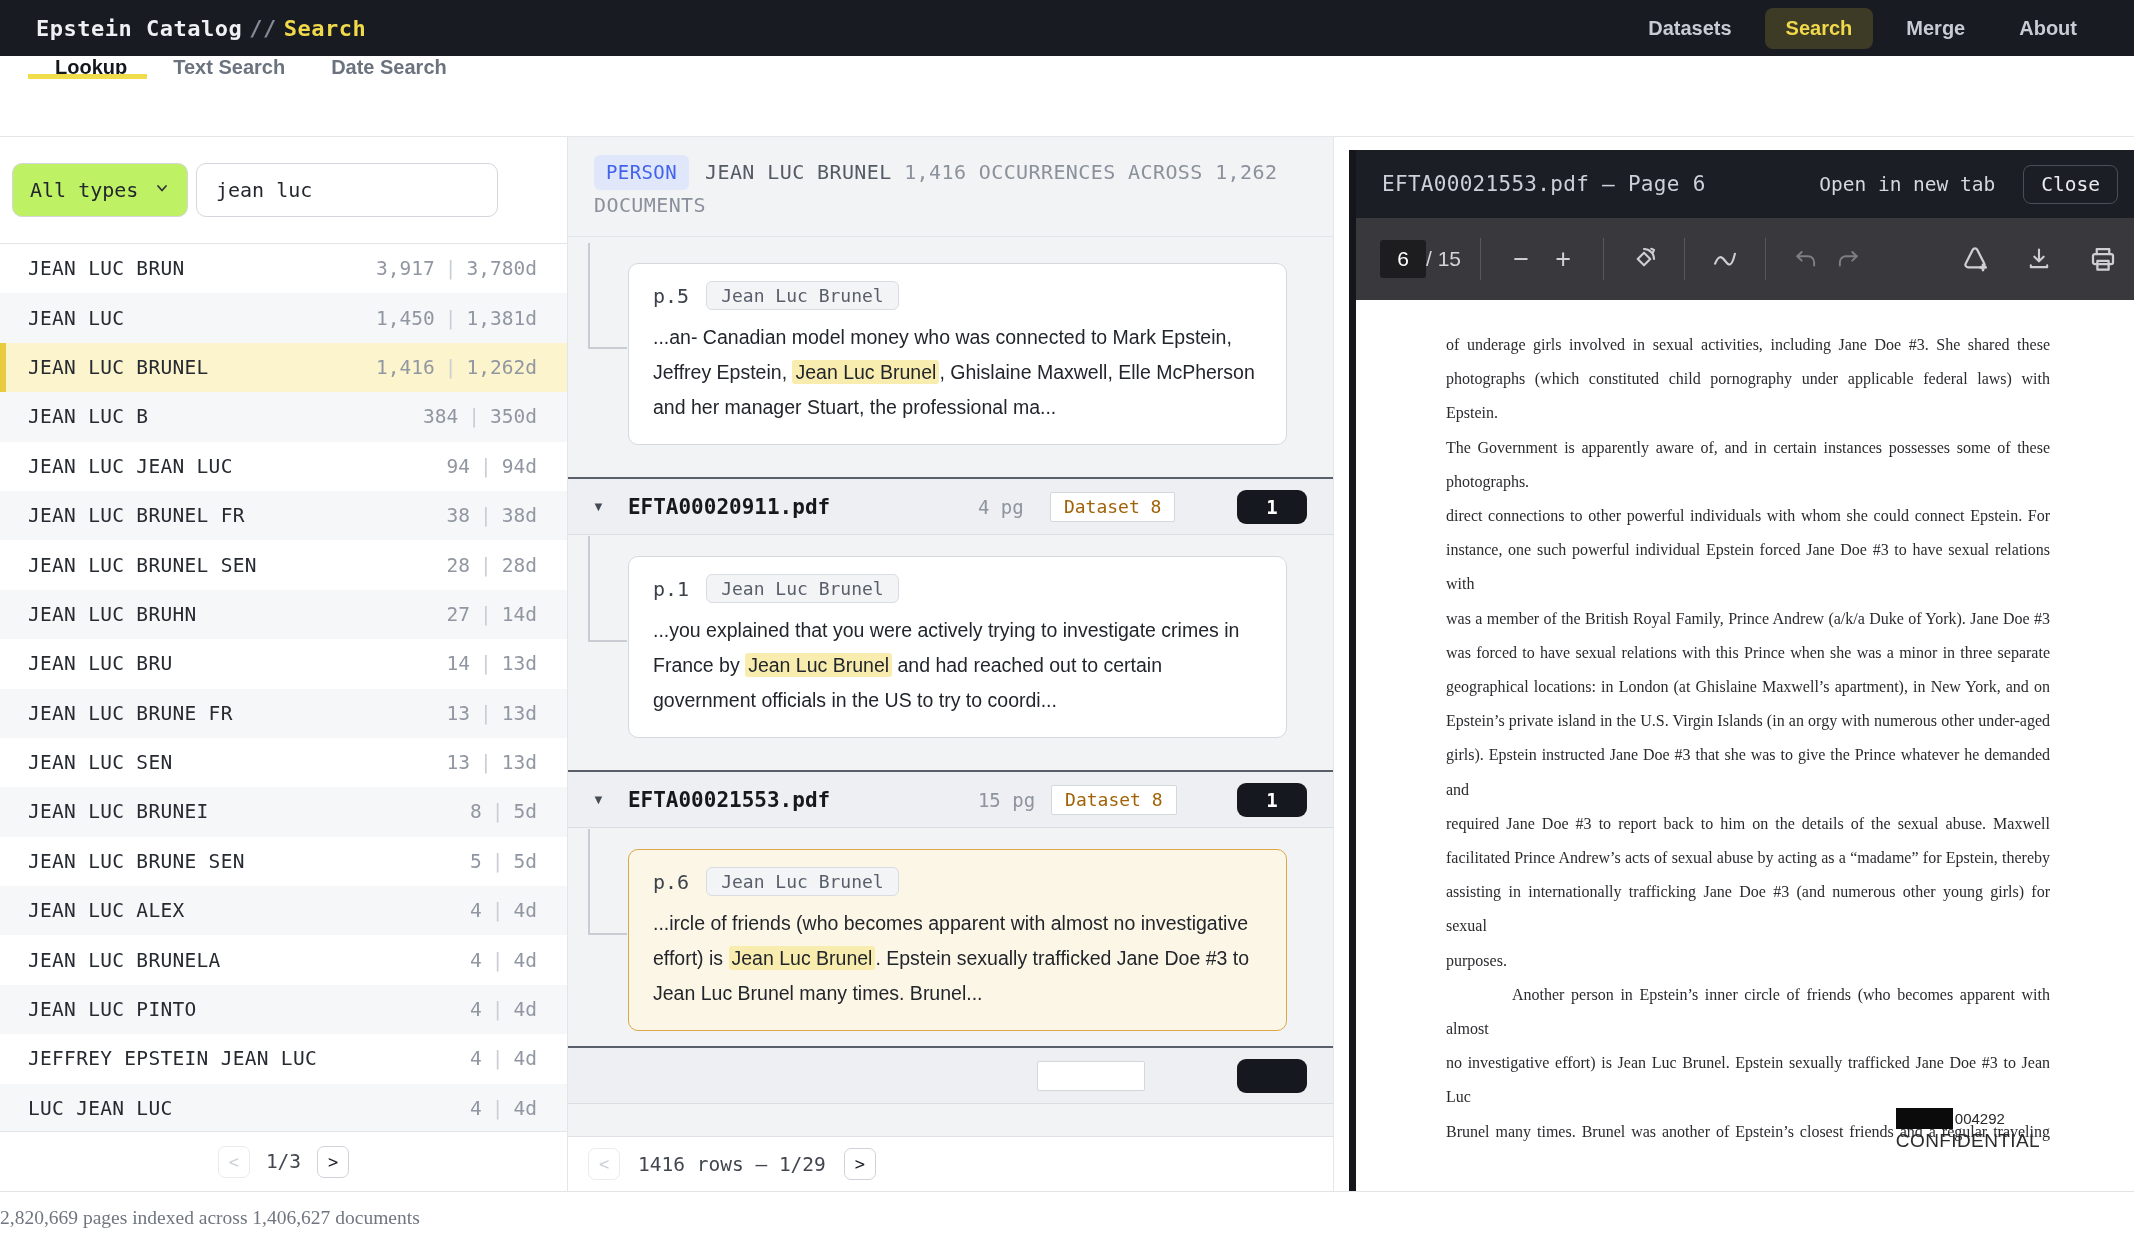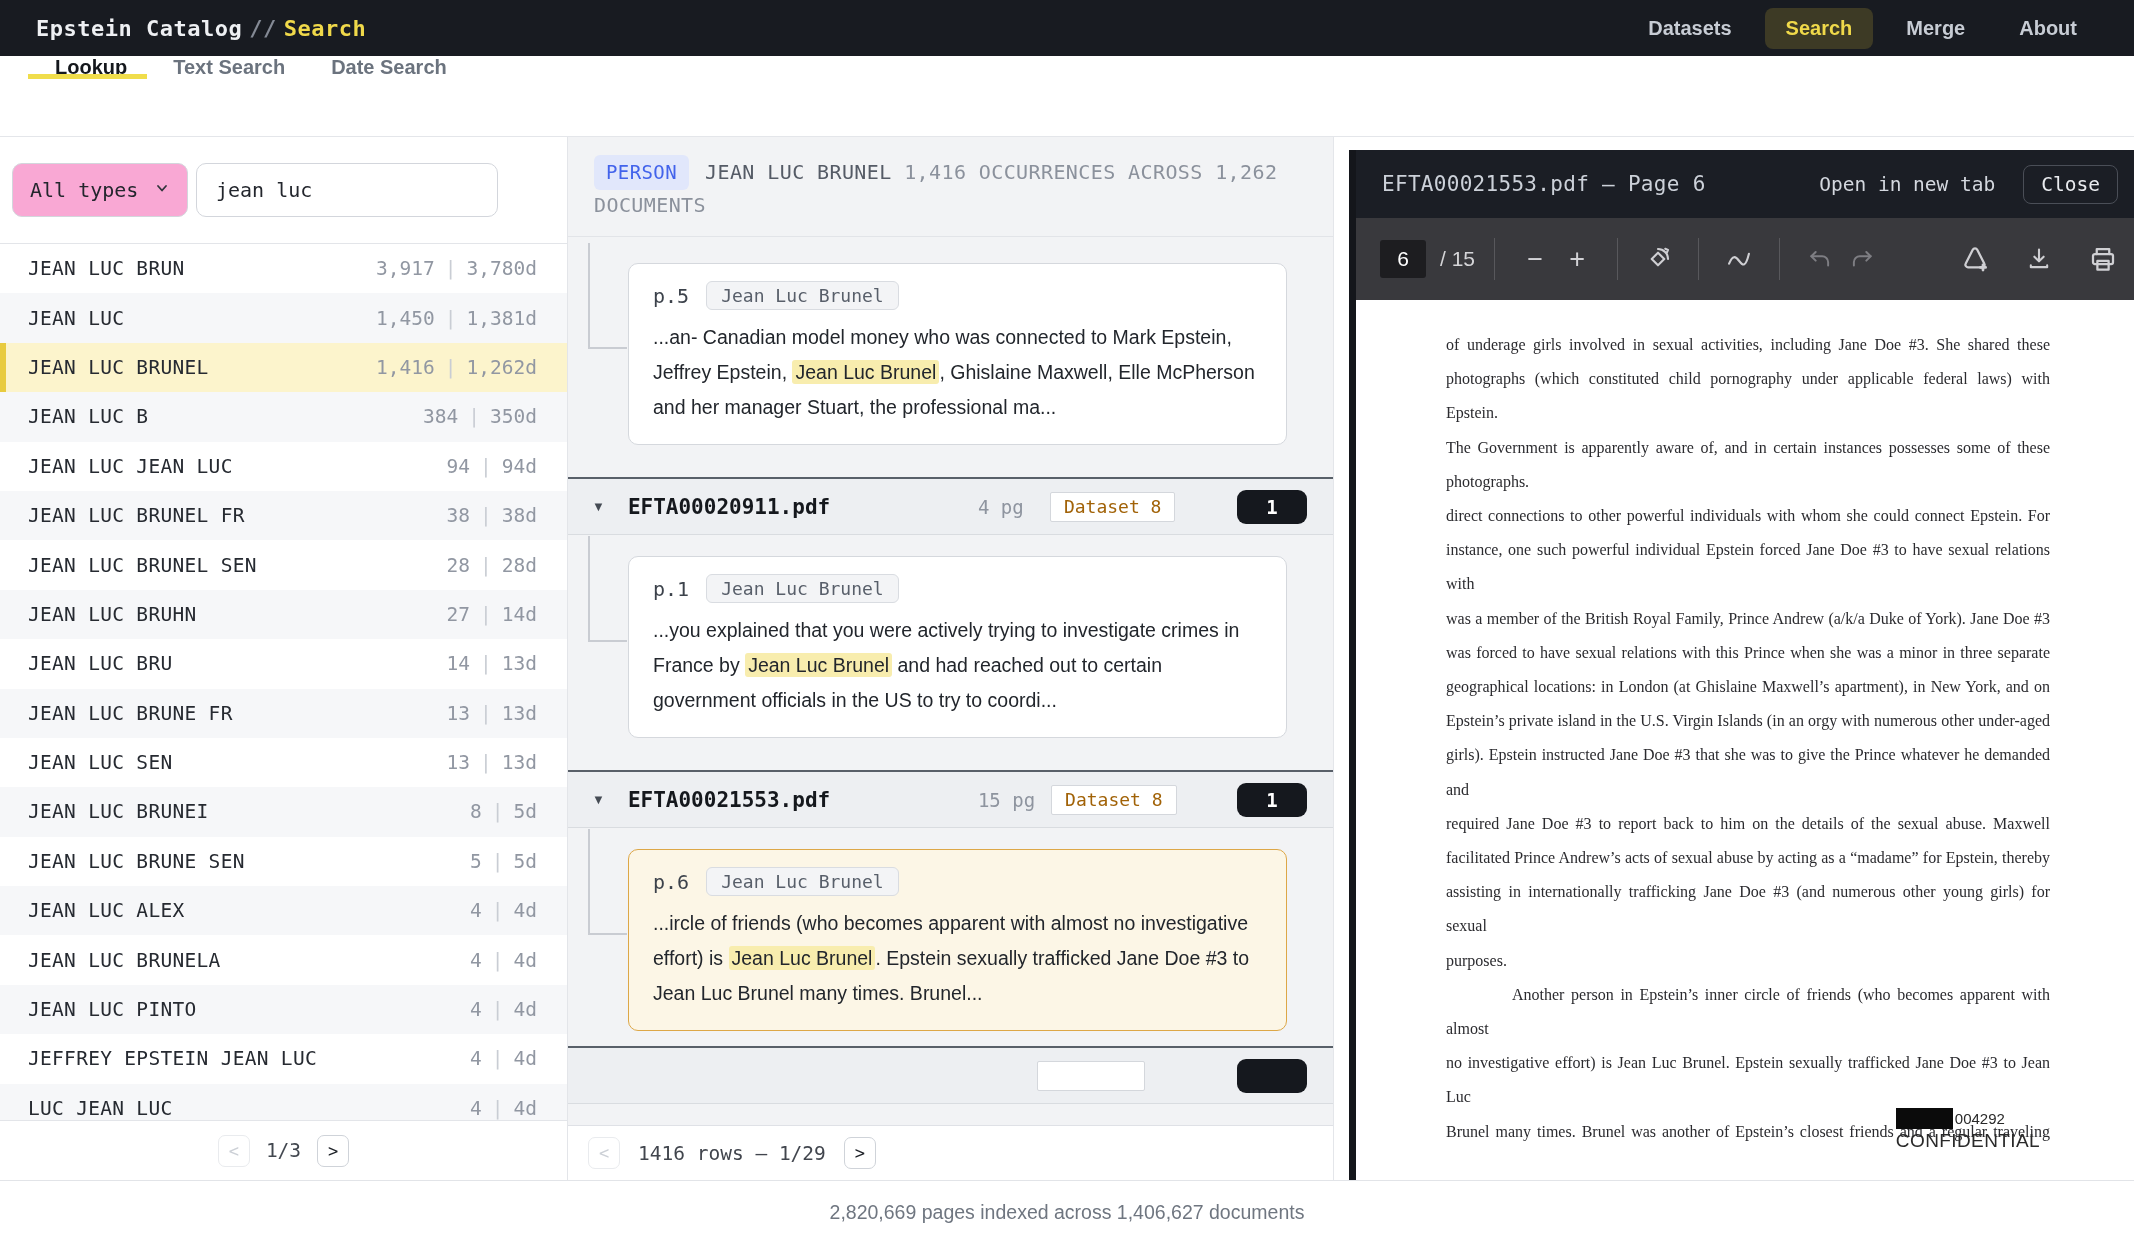--- a/index.html
+++ b/index.html
@@ -27,21 +27,21 @@
   .tab.active{color:#14171c;}
   .tab.active::after{content:"";position:absolute;left:-27px;right:-20px;bottom:0;height:5px;background:#f0dd4b;}
 
   
   .main{flex:1;min-height:0;display:flex;background:#fff;}
 
   
   .left{width:568px;flex:none;border-right:1px solid #e3e5e9;display:flex;flex-direction:column;min-height:0;}
   .controls{flex:none;padding:26px 12px 26px 12px;display:flex;gap:8px;border-bottom:1px solid #e3e5e9;}
   .select{width:176px;height:54px;border:1.5px solid #d3d6dc;border-radius:10px;display:flex;align-items:center;justify-content:space-between;
-          padding:0 15px 0 17px;font-family:var(--mono);font-size:20px;color:#23262d;cursor:pointer;background:#f9a8d4;}
+          padding:0 15px 0 17px;font-family:var(--mono);font-size:20px;color:#23262d;cursor:pointer;background:#bef264;}
   .searchbox{width:302px;height:54px;border:1.5px solid #d3d6dc;border-radius:10px;padding:0 19px;font-family:var(--mono);
              font-size:20px;color:#23262d;outline:none;background:#fff;}
   .entity-list{flex:1;min-height:0;overflow:hidden;display:flex;flex-direction:column;}
   .erow{height:49.4px;flex:none;display:flex;align-items:center;padding:0 30px 0 28px;font-family:var(--mono);font-size:19.5px;cursor:pointer;}
   .erow:nth-child(even){background:#f6f7f9;}
   .erow.selected{background:#fcf4cc;box-shadow:inset 6px 0 0 #e8cb3f;}
   .erow .name{flex:1;color:#262a31;letter-spacing:.3px;white-space:nowrap;}
   .erow .nums{display:flex;gap:10px;color:#9197a2;white-space:nowrap;}
   .erow .pipe{color:#c9cdd4;}
   .left-pagination{flex:none;height:60px;border-top:1px solid #e3e5e9;display:flex;align-items:center;justify-content:center;gap:16px;
@@ -87,41 +87,41 @@
   .right-strip{height:13px;flex:none;background:#fff;}
   .right-inner{flex:1;min-height:0;display:flex;flex-direction:column;border-left:7px solid #14161b;}
   .viewer-header{height:68px;flex:none;background:#1b1e25;display:flex;align-items:center;padding:0 30px 0 26px;}
   .viewer-title{font-family:var(--mono);font-size:21px;color:#ccd1d9;letter-spacing:.3px;}
   .open-link{margin-left:auto;font-family:var(--mono);font-size:19.5px;color:#d4d8df;margin-right:28px;cursor:pointer;}
   .close-btn{font-family:var(--mono);font-size:19.5px;color:#e9ebef;border:1.5px solid #4a4e57;border-radius:8px;
              padding:7px 17px;background:transparent;cursor:pointer;}
   .viewer-toolbar{height:82px;flex:none;background:#39393d;display:flex;align-items:center;padding:0 24px;}
   .pagebox{width:46px;height:38px;background:#1d1d20;color:#fff;display:flex;align-items:center;justify-content:center;
            font-size:21px;border-radius:3px;font-family:var(--sans);}
-  .pagetotal{margin-left:14px;font-size:21px;color:#d5d5d8;}
+  .pagetotal{margin-left:0;font-size:21px;color:#d5d5d8;}
   .tdiv{width:1px;height:42px;background:#58585c;margin:0 19px;flex:none;}
   .tbtn{width:42px;height:42px;display:flex;align-items:center;justify-content:center;cursor:pointer;flex:none;}
   .zoomglyph{font-size:27px;color:#d2d2d6;line-height:1;}
   .tbtn svg{stroke:#cfcfd3;fill:none;stroke-width:1.8;stroke-linecap:round;stroke-linejoin:round;}
   .tbtn.dim svg{stroke:#7e7e83;}
   .tool-right{margin-left:auto;display:flex;align-items:center;gap:22px;}
   .pdf-area{flex:1;min-height:0;background:#fff;position:relative;overflow:hidden;font-family:var(--serif);}
   .pdf-text{padding:28px 98px 0 90px;font-size:16px;line-height:34.2px;color:#2b2b2f;}
   .pl{text-align:justify;text-align-last:justify;min-height:34.2px;}
   .pl.end{text-align-last:left;}
   .pl.indent{text-indent:66px;}
   .confid{position:absolute;right:108px;top:808px;font-family:var(--sans);color:#2a2a2a;}
   .confid .row1{display:flex;align-items:center;}
   .redact{width:57px;height:21px;background:#0b0b0b;margin-right:2px;}
   .confnum{font-size:15px;}
   .conflabel{font-size:19px;letter-spacing:.4px;margin-top:1px;}
 
   
-  .statusbar{height:64px;flex:none;background:#fff;border-top:1px solid #e2e4e8;display:flex;align-items:center;justify-content:center;
-             font-family:Liberation Sans, sans-serif;font-size:19.5px;color:#6f7680;}
+  .statusbar{height:53px;flex:none;background:#fff;border-top:1px solid #e2e4e8;display:flex;align-items:center;justify-content:flex-start;
+             font-family:Liberation Serif, serif;font-size:19.5px;color:#6f7680;}
 </style>
 </head>
 <body>
 
 <div class="screen">
 
   <header class="topnav">
     <div class="brand">
       <span>Epstein Catalog</span>
       <span class="sep">//</span>

